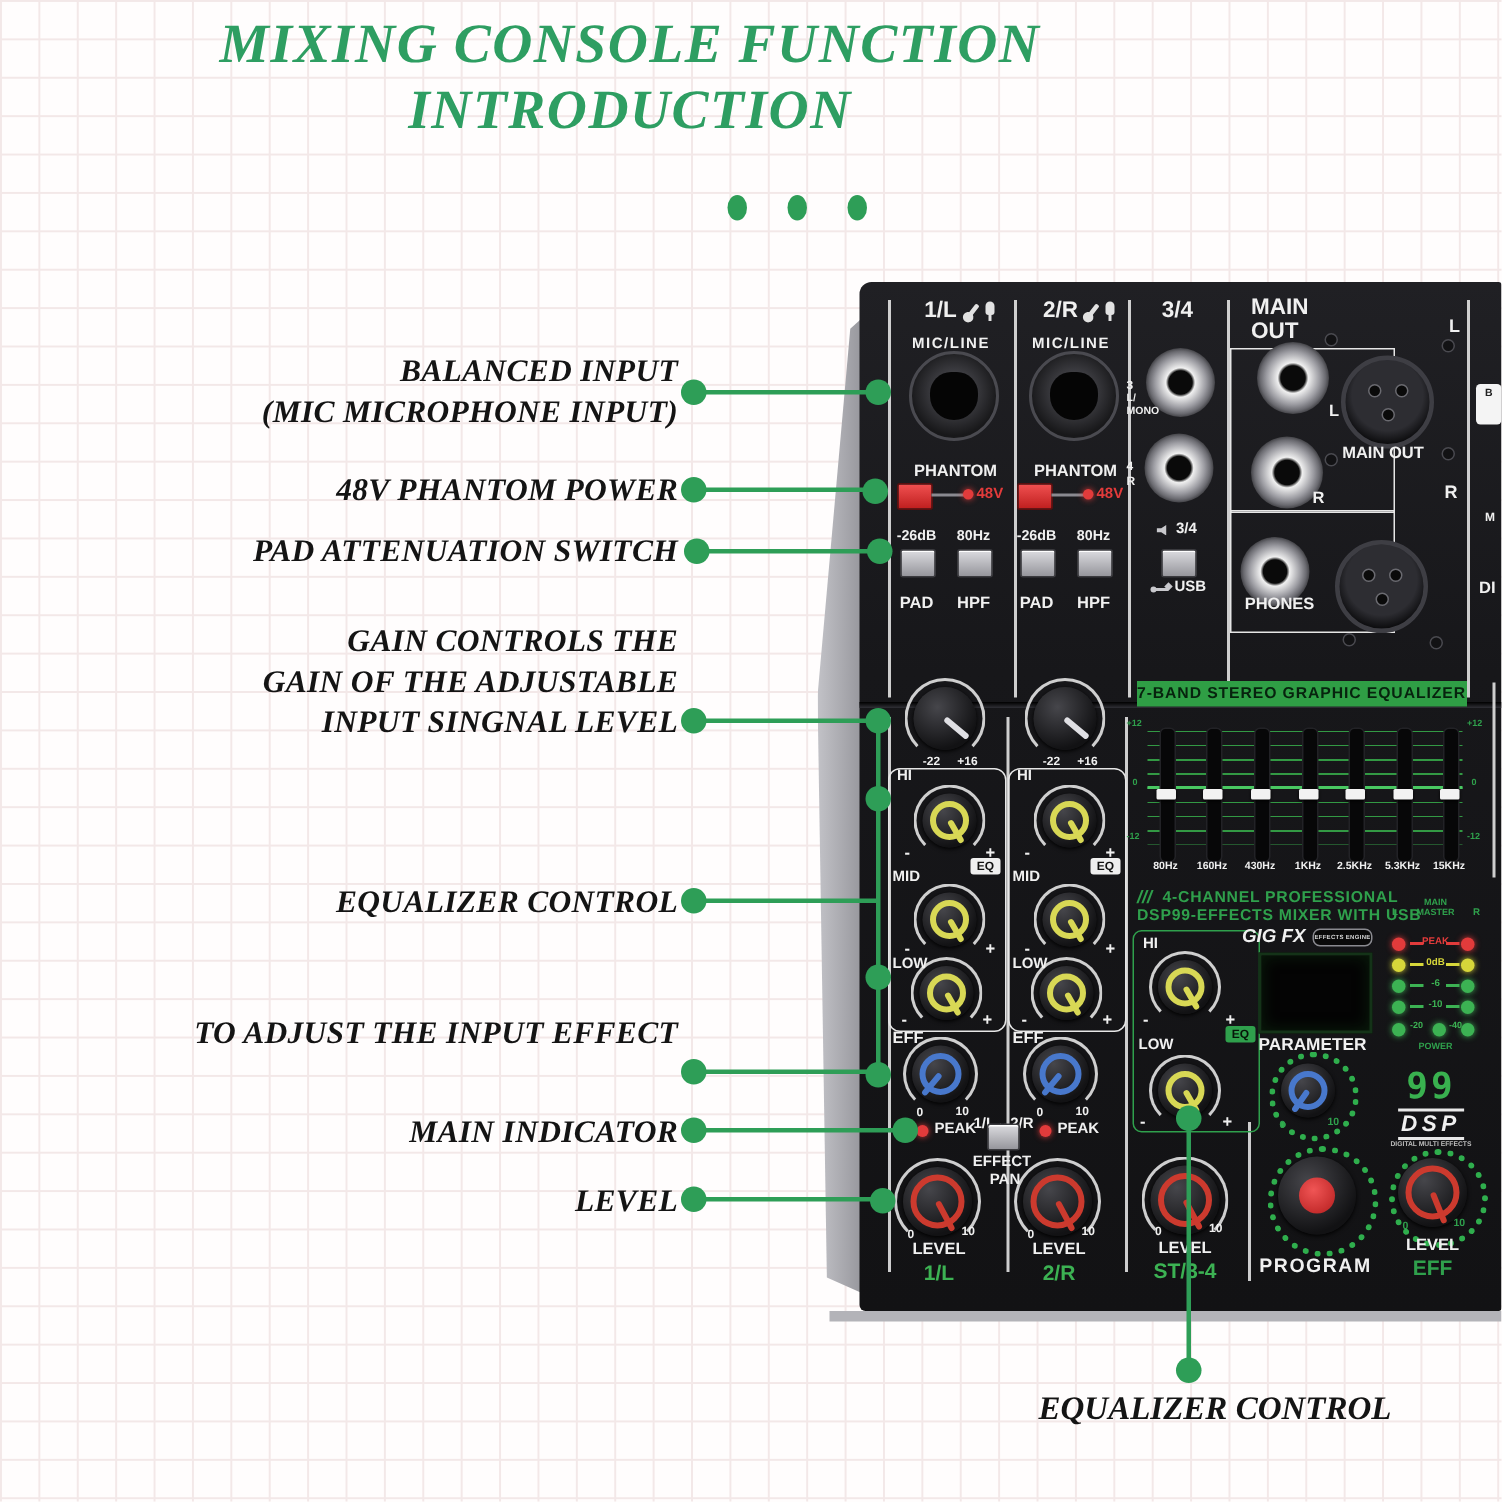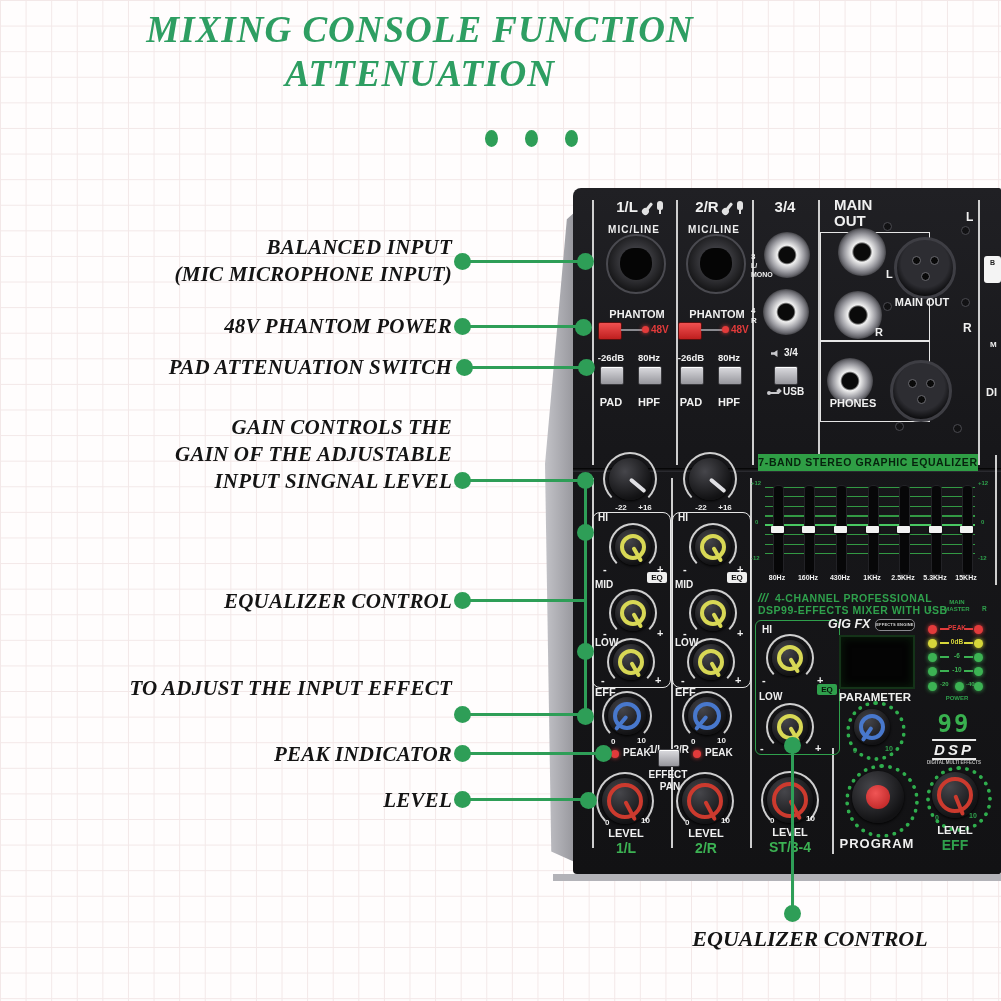--- a/index.html
+++ b/index.html
@@ -57,61 +57,61 @@
   .xlr .pin{position:absolute;width:7px;height:7px;background:#0a0a0a;border:1px solid #6a6a70;border-radius:50%}
   .scr{position:absolute;width:7px;height:7px;border-radius:50%;background:#121214;border:1px solid #4a4a50}
   .tagw{position:absolute;width:20px;height:11px;background:#efefef;color:#111;font:700 8px/11px "Liberation Sans",sans-serif;text-align:center;border-radius:2px}
   .tagg{position:absolute;width:20px;height:11px;background:#2fa04c;color:#071509;font:700 8px/11px "Liberation Sans",sans-serif;text-align:center;border-radius:2px}
   .sticker{position:absolute;width:17px;height:27px;background:#f4f4f4;border-radius:3px;color:#222;font:700 7px/9px "Liberation Sans",sans-serif;text-align:center;padding-top:2px;box-sizing:border-box}
   
   .geqgrid{position:absolute;background:repeating-linear-gradient(180deg,rgba(52,160,70,.95) 0 1px,transparent 1px 9.5px)}
   .geqmid{position:absolute;height:2px;background:#49c862}
   .track{position:absolute;width:9px;height:88px;background:#070708;border:1px solid #222226;border-radius:4px}
   .cap{position:absolute;width:13px;height:7px;background:#f2f2f2;border-radius:1px;box-shadow:0 1px 2px #000}
-  .banner{position:absolute;background:#2f9e45;color:#07230e;font:700 10.5px/17px "Liberation Sans",sans-serif;text-align:center;letter-spacing:.6px}
+  .banner{position:absolute;background:#2f9e45;color:#07230e;font:700 10.5px/17px "Liberation Sans",sans-serif;text-align:left;letter-spacing:.6px}
   .disp{position:absolute;background:#040404;border:2px solid #143318;box-shadow:inset 0 0 10px #0a1f0c}
   .badge{position:absolute;background:#0a0a0a;border:1px solid #8a8a90;border-radius:5px;color:#d5d5d5;font:700 4px/9px "Liberation Sans",sans-serif;text-align:center;letter-spacing:.2px}
   
   .icn{position:absolute}
   .icn-g{width:3px;height:11px;background:#e2e2e2;transform:rotate(38deg);border-radius:1px}
   .icn-g::after{content:"";position:absolute;bottom:-3px;left:-2px;width:7px;height:7px;border-radius:50%;background:#e2e2e2}
   .icn-m{width:6px;height:9px;background:#e2e2e2;border-radius:3px 3px 2px 2px}
   .icn-m::after{content:"";position:absolute;left:2px;bottom:-4px;width:2px;height:4px;background:#e2e2e2}
   .icn-s{width:9px;height:7px;background:#c8c8cc;clip-path:polygon(0 32%,35% 32%,72% 0,72% 100%,35% 68%,0 68%)}
   .icn-u{width:9px;height:2px;background:#c8c8cc}
   .icn-u::before{content:"";position:absolute;left:-3px;top:-1px;width:4px;height:4px;border-radius:50%;background:#c8c8cc}
   .icn-u::after{content:"";position:absolute;right:-2px;top:-3px;width:4px;height:4px;background:#c8c8cc;transform:rotate(45deg)}
 </style>
 </head>
 <body>
 
 <div class="title">
   <div>MIXING CONSOLE FUNCTION</div>
-  <div>ATTENUATION</div>
+  <div>INTRODUCTION</div>
 </div>
 <div class="tdot" style="left:485px;top:130px"></div>
 <div class="tdot" style="left:525px;top:130px"></div>
 <div class="tdot" style="left:565px;top:130px"></div>
 
 <div class="clabel" style="top:234px">
   <div>BALANCED INPUT</div>
   <div>(MIC MICROPHONE INPUT)</div>
 </div>
 <div class="clabel" style="top:313px">48V PHANTOM POWER</div>
 <div class="clabel" style="top:354px">PAD ATTENUATION SWITCH</div>
 <div class="clabel" style="top:414px">
   <div>GAIN CONTROLS THE</div>
   <div>GAIN OF THE ADJUSTABLE</div>
   <div>INPUT SINGNAL LEVEL</div>
 </div>
 <div class="clabel" style="top:588px">EQUALIZER CONTROL</div>
 <div class="clabel" style="top:675px">
   <div>TO ADJUST THE INPUT EFFECT</div>
 </div>
-<div class="clabel" style="top:741px">PEAK INDICATOR</div>
+<div class="clabel" style="top:741px">MAIN INDICATOR</div>
 <div class="clabel" style="top:787px">LEVEL</div>
 <div class="clabel-c" style="left:640px;top:926px;width:340px">EQUALIZER CONTROL</div>
 
 <div class="cdot" style="left:454px;top:253px"></div>
 <div class="cline" style="left:468px;top:260px;width:118px"></div>
 <div class="cdot" style="left:577px;top:253px"></div>
 
 <div class="cdot" style="left:454px;top:318px"></div>
 <div class="cline" style="left:468px;top:325px;width:112px"></div>
 <div class="cdot" style="left:575px;top:319px"></div>

